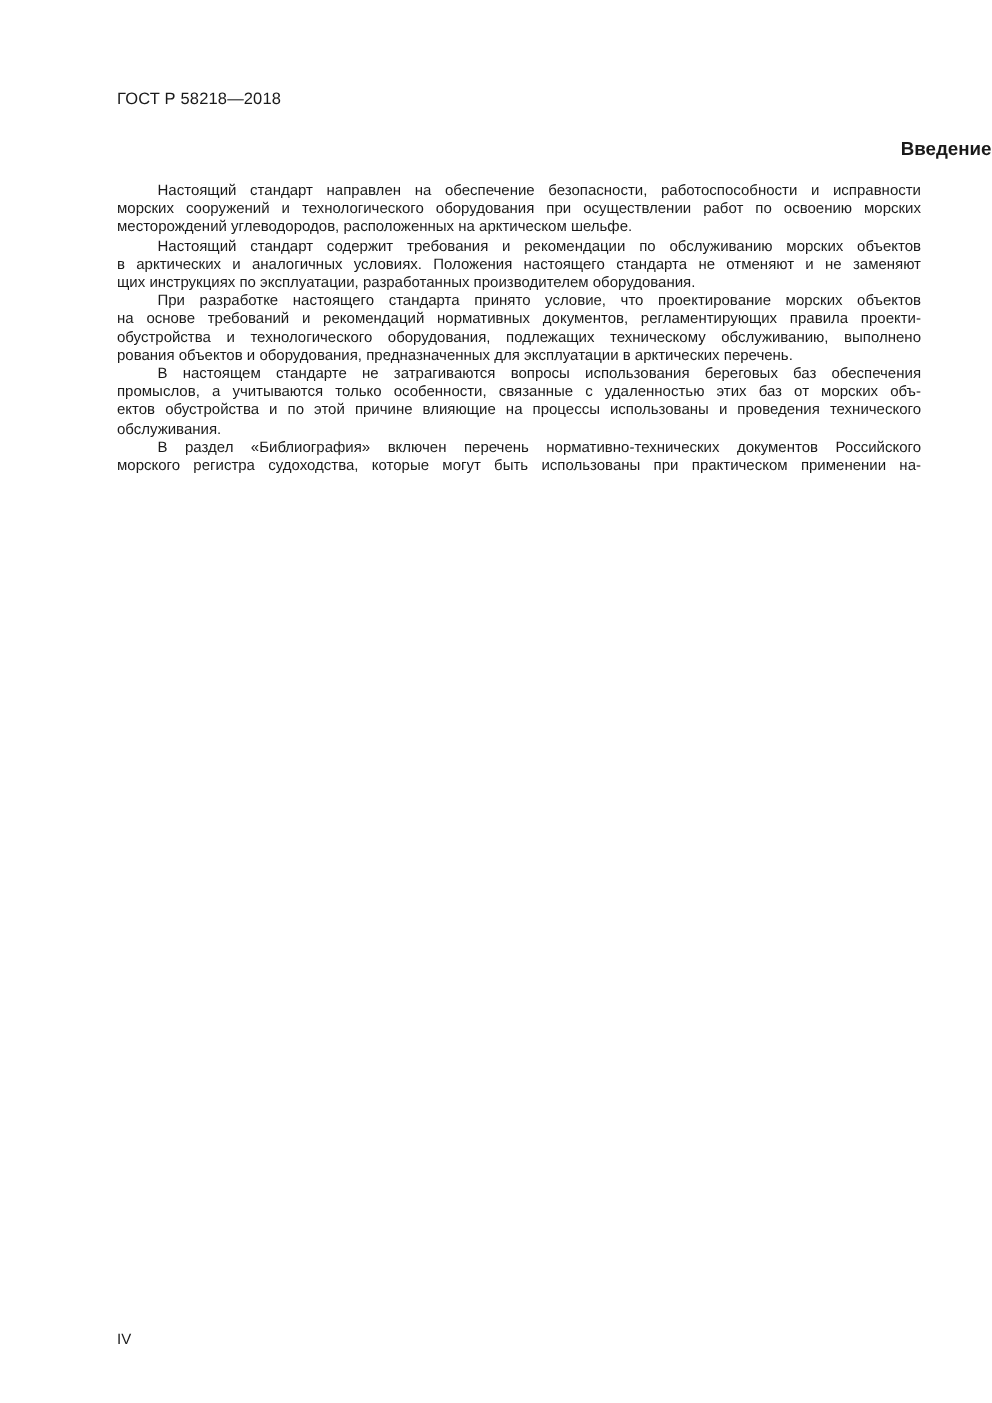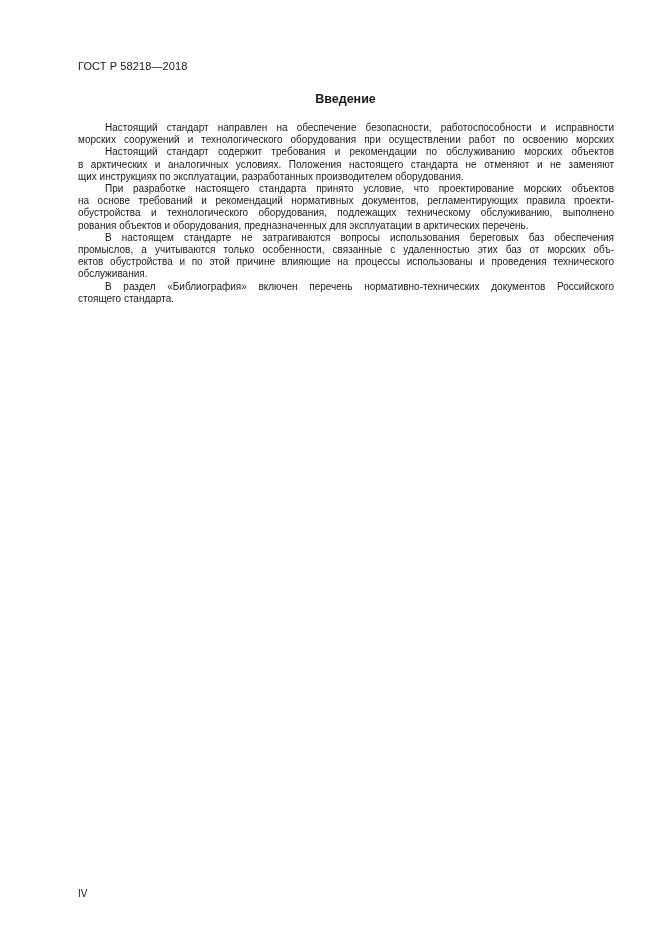--- a/index.html
+++ b/index.html
@@ -1,53 +1,54 @@
 <!DOCTYPE html>
 <html><head>
 <meta charset="utf-8">
 <style>
   html, body { margin: 0; padding: 0; background: #ffffff; }
   body { width: 661px; height: 935px; position: relative; overflow: hidden;
          font-family: "Liberation Sans", sans-serif; color: #1a1a1a; }
   .header { position: absolute; left: 78px; top: 60px; font-size: 11px; font-weight: normal; letter-spacing: 0.1px; }
-  .title { position: absolute; left: 0; width: 661px; top: 92px; text-align: center; font-size: 12.5px; font-weight: bold; padding-left: 30px; box-sizing: border-box; }
+  .title { position: absolute; left: 0; width: 661px; top: 92px; text-align: right; font-size: 12.5px; font-weight: bold; padding-left: 30px; box-sizing: border-box; }
   .body { position: absolute; left: 78px; top: 122px; width: 536px; font-size: 10px; line-height: 12.2px; }
   .line { display: block; white-space: nowrap; text-align: justify; text-align-last: justify; }
   .line.last { text-align-last: left; }
   .line.indent { padding-left: 27px; }
   .footer { position: absolute; left: 78px; top: 888px; font-size: 10px; }
 </style>
 </head>
 <body>
 
 <div class="header">ГОСТ Р 58218—2018</div>
 
 <div class="title">Введение</div>
 
 <div class="body">
   <div>
     <span class="line indent">Настоящий стандарт направлен на обеспечение безопасности, работоспособности и исправности</span>
     <span class="line">морских сооружений и технологического оборудования при осуществлении работ по освоению морских</span>
+    <span class="line last">месторождений углеводородов, расположенных на арктическом шельфе.</span>
   </div>
   <div>
     <span class="line indent">Настоящий стандарт содержит требования и рекомендации по обслуживанию морских объектов</span>
     <span class="line">в арктических и аналогичных условиях. Положения настоящего стандарта не отменяют и не заменяют</span>
     <span class="line last">щих инструкциях по эксплуатации, разработанных производителем оборудования.</span>
   </div>
   <div>
     <span class="line indent">При разработке настоящего стандарта принято условие, что проектирование морских объектов</span>
     <span class="line">на основе требований и рекомендаций нормативных документов, регламентирующих правила проекти-</span>
     <span class="line">обустройства и технологического оборудования, подлежащих техническому обслуживанию, выполнено</span>
     <span class="line last">рования объектов и оборудования, предназначенных для эксплуатации в арктических перечень.</span>
   </div>
   <div>
     <span class="line indent">В настоящем стандарте не затрагиваются вопросы использования береговых баз обеспечения</span>
     <span class="line">промыслов, а учитываются только особенности, связанные с удаленностью этих баз от морских объ-</span>
     <span class="line">ектов обустройства и по этой причине влияющие на процессы использованы и проведения технического</span>
     <span class="line last">обслуживания.</span>
   </div>
   <div>
     <span class="line indent">В раздел «Библиография» включен перечень нормативно-технических документов Российского</span>
-    <span class="line last">стоящего стандарта.</span>
+    <span class="line">морского регистра судоходства, которые могут быть использованы при практическом применении на-</span>
   </div>
 </div>
 
 <div class="footer">IV</div>
 
 </body></html>

